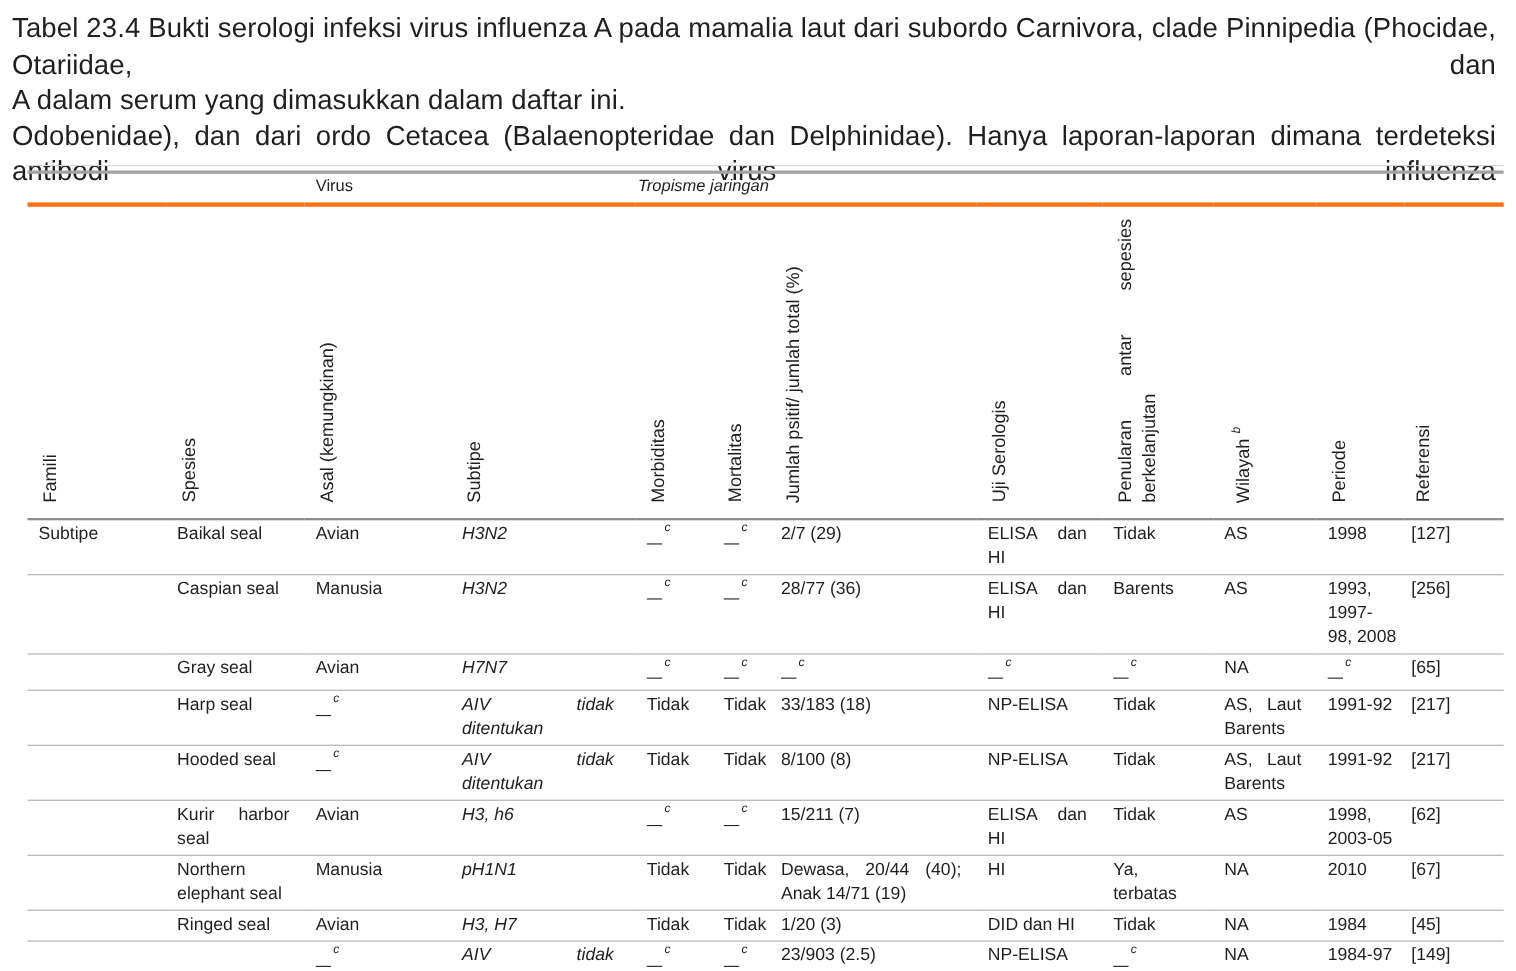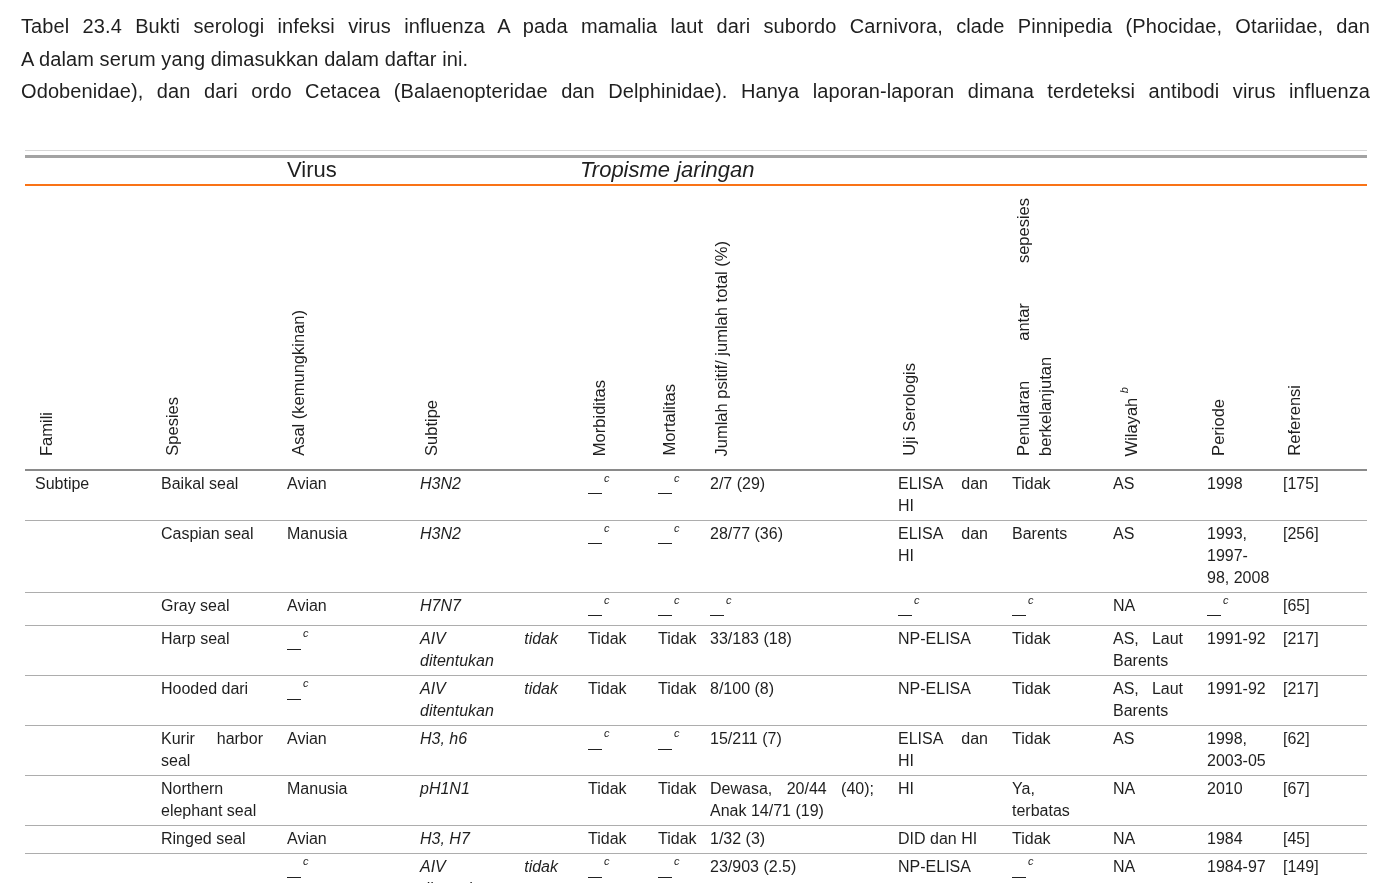--- a/index.html
+++ b/index.html
@@ -4,40 +4,40 @@
 <style>
   html, body { margin:0; padding:0; }
   body {
     width:1378px; height:883px; overflow:hidden;
     background:#ffffff; color:#1f1f1f;
     font-family:"Liberation Sans", sans-serif;
     position:relative;
   }
   
   .title {
-    position:absolute; left:21px; top:10px; width:1349px;
-    font-size:20px; line-height:32.5px; letter-spacing:0.1px;
+    position:absolute; left:11px; top:10px; width:1349px;
+    font-size:25px; line-height:32.5px; letter-spacing:0.1px;
   }
   .title .tline { white-space:normal; }
   .title .just { text-align:justify; text-align-last:justify; }
   
   .tablewrap { position:absolute; left:25px; top:150px; width:1342px; }
   .line-a { height:1px; background:#d6d6d6; }
   .line-b { height:3px; background:#a3a3a3; margin-top:4px; }
   table.main {
     border-collapse:collapse; table-layout:fixed; width:1342px;
     font-size:16px; line-height:22px; color:#1f1f1f;
   }
   col.w0{width:126px} col.w1{width:126px} col.w2{width:133px} col.w3{width:168px}
   col.w4{width:72px}  col.w5{width:50px}  col.w6{width:188px} col.w7{width:114px}
   col.w8{width:101px} col.w9{width:94px}  col.w10{width:80px} col.w11{width:90px}
   
   tr.group td {
-    height:24px; vertical-align:middle; font-size:22px;
-    padding:0 0 2px 10px; border-bottom:2px solid #f97316;
+    height:24px; vertical-align:middle; font-size:15px;
+    padding:0 0 2px 10px; border-bottom:4px solid #f97316;
   }
   tr.group td.g-trop { padding-left:2px;font-style:italic; }
   
   tr.colheads th {
     height:276px; vertical-align:bottom; text-align:left;
     font-weight:normal; padding:0 0 7px 10px;
     border-bottom:2px solid #8a8a8a;
   }
   tr.colheads th.c5 { padding-left:8px; }
   tr.colheads th.c11 { padding-left:6px; }
@@ -125,21 +125,21 @@
           <td class="c1">Baikal seal</td>
           <td class="c2">Avian</td>
           <td class="c3">H3N2</td>
           <td class="c4"><span class="blank"></span><sup class="supc">c</sup></td>
           <td class="c5"><span class="blank"></span><sup class="supc">c</sup></td>
           <td class="c6">2/7 (29)</td>
           <td class="c7">ELISA dan HI</td>
           <td class="c8">Tidak</td>
           <td class="c9">AS</td>
           <td class="c10">1998</td>
-          <td class="c11">[175]</td>
+          <td class="c11">[127]</td>
         </tr>
         <tr>
           <td class="c0"></td>
           <td class="c1">Caspian seal</td>
           <td class="c2">Manusia</td>
           <td class="c3">H3N2</td>
           <td class="c4"><span class="blank"></span><sup class="supc">c</sup></td>
           <td class="c5"><span class="blank"></span><sup class="supc">c</sup></td>
           <td class="c6">28/77 (36)</td>
           <td class="c7">ELISA dan HI</td>
@@ -173,21 +173,21 @@
           <td class="c5">Tidak</td>
           <td class="c6">33/183 (18)</td>
           <td class="c7">NP-ELISA</td>
           <td class="c8">Tidak</td>
           <td class="c9">AS, Laut Barents</td>
           <td class="c10">1991-92</td>
           <td class="c11">[217]</td>
         </tr>
         <tr>
           <td class="c0"></td>
-          <td class="c1">Hooded dari</td>
+          <td class="c1">Hooded seal</td>
           <td class="c2"><span class="blank"></span><sup class="supc">c</sup></td>
           <td class="c3">AIV tidak ditentukan</td>
           <td class="c4">Tidak</td>
           <td class="c5">Tidak</td>
           <td class="c6">8/100 (8)</td>
           <td class="c7">NP-ELISA</td>
           <td class="c8">Tidak</td>
           <td class="c9">AS, Laut Barents</td>
           <td class="c10">1991-92</td>
           <td class="c11">[217]</td>
@@ -221,21 +221,21 @@
           <td class="c10">2010</td>
           <td class="c11">[67]</td>
         </tr>
         <tr>
           <td class="c0"></td>
           <td class="c1">Ringed seal</td>
           <td class="c2">Avian</td>
           <td class="c3">H3, H7</td>
           <td class="c4">Tidak</td>
           <td class="c5">Tidak</td>
-          <td class="c6">1/32 (3)</td>
+          <td class="c6">1/20 (3)</td>
           <td class="c7">DID dan HI</td>
           <td class="c8">Tidak</td>
           <td class="c9">NA</td>
           <td class="c10">1984</td>
           <td class="c11">[45]</td>
         </tr>
         <tr>
           <td class="c0"></td>
           <td class="c1"></td>
           <td class="c2"><span class="blank"></span><sup class="supc">c</sup></td>

